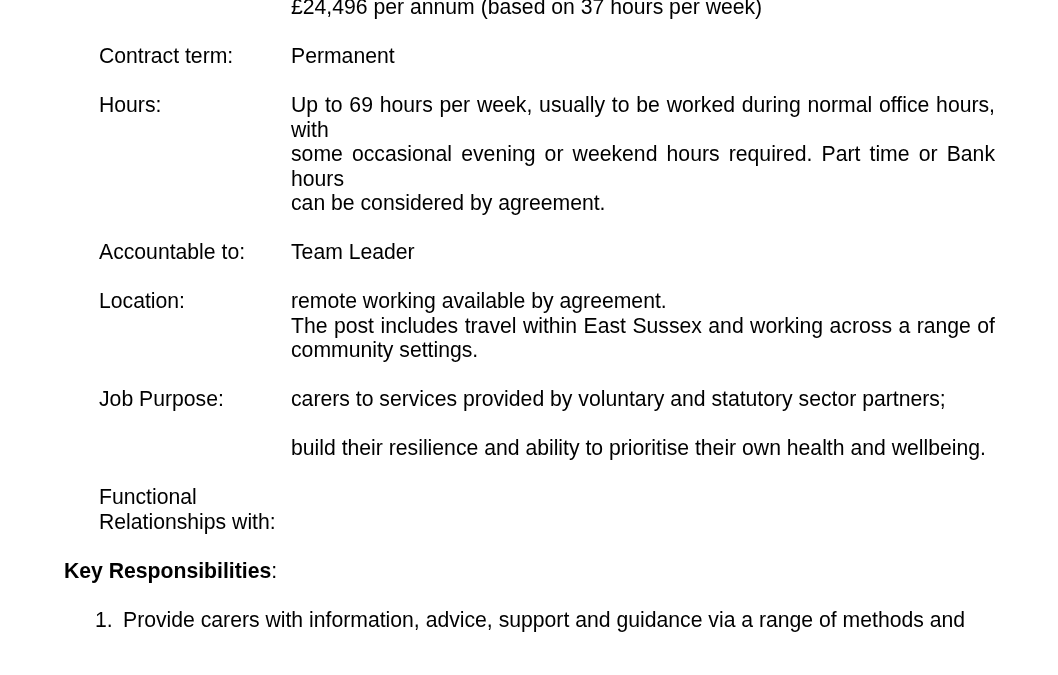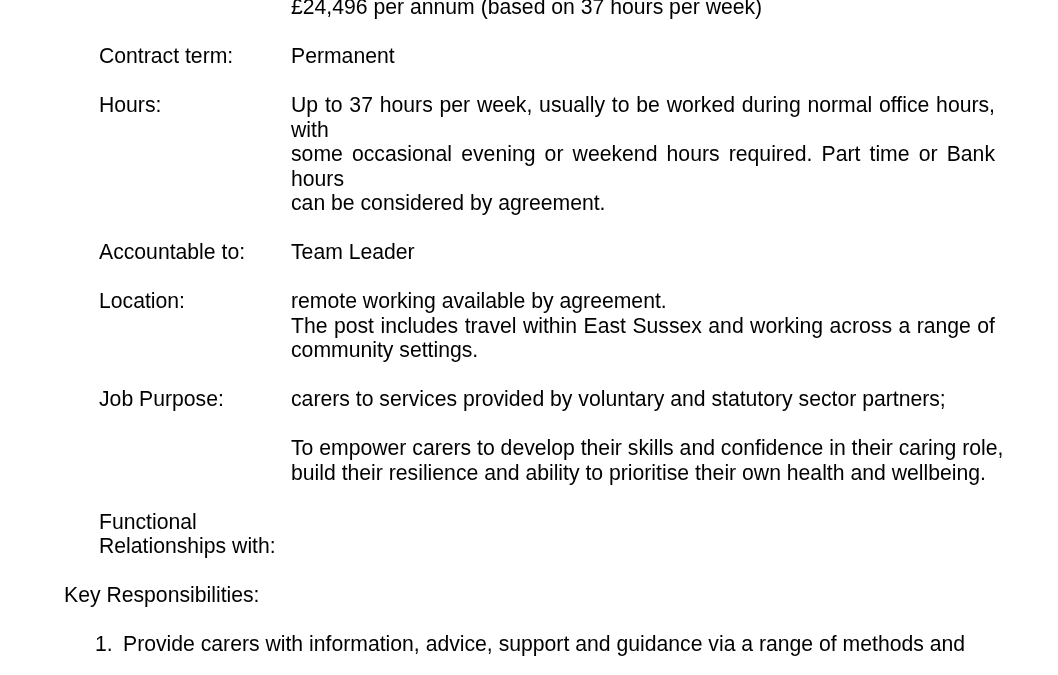--- a/index.html
+++ b/index.html
@@ -49,21 +49,21 @@
     text-align-last: justify;
   }
   .para-gap {
     margin-top: 24.5px;
   }
   
   .row.offset-value .value {
     padding-top: 24.5px;
   }
   .heading-bold {
-    font-weight: 400;
+    font-weight: 700;
   }
   .list-item {
     display: flex;
     padding-left: 31px;
   }
   .list-marker {
     flex: 0 0 28px;
     width: 28px;
   }
   .list-text {
@@ -90,21 +90,21 @@
     <div class="value">
       <div class="line">Permanent</div>
     </div>
   </div>
 
   <div class="block row">
     <div class="label">
       <div class="line">Hours:</div>
     </div>
     <div class="value">
-      <div class="line j">Up to 37 hours per week, usually to be worked during normal office hours, with</div>
+      <div class="line j">Up to 69 hours per week, usually to be worked during normal office hours, with</div>
       <div class="line j">some occasional evening or weekend hours required. Part time or Bank hours</div>
       <div class="line">can be considered by agreement.</div>
     </div>
   </div>
 
   <div class="block row">
     <div class="label">
       <div class="line">Accountable to:</div>
     </div>
     <div class="value">
@@ -129,21 +129,20 @@
 
   <div class="block row">
     <div class="label">
       <div class="line">Job Purpose:</div>
     </div>
     <div class="value">
       <div class="para">
         <div class="line">carers to services provided by voluntary and statutory sector partners;</div>
       </div>
       <div class="para para-gap">
-        <div class="line">To empower carers to develop their skills and confidence in their caring role,</div>
         <div class="line">build their resilience and ability to prioritise their own health and wellbeing.</div>
       </div>
     </div>
   </div>
 
   <div class="block row offset-value">
     <div class="label">
       <div class="line">Functional</div>
       <div class="line">Relationships with:</div>
     </div>

